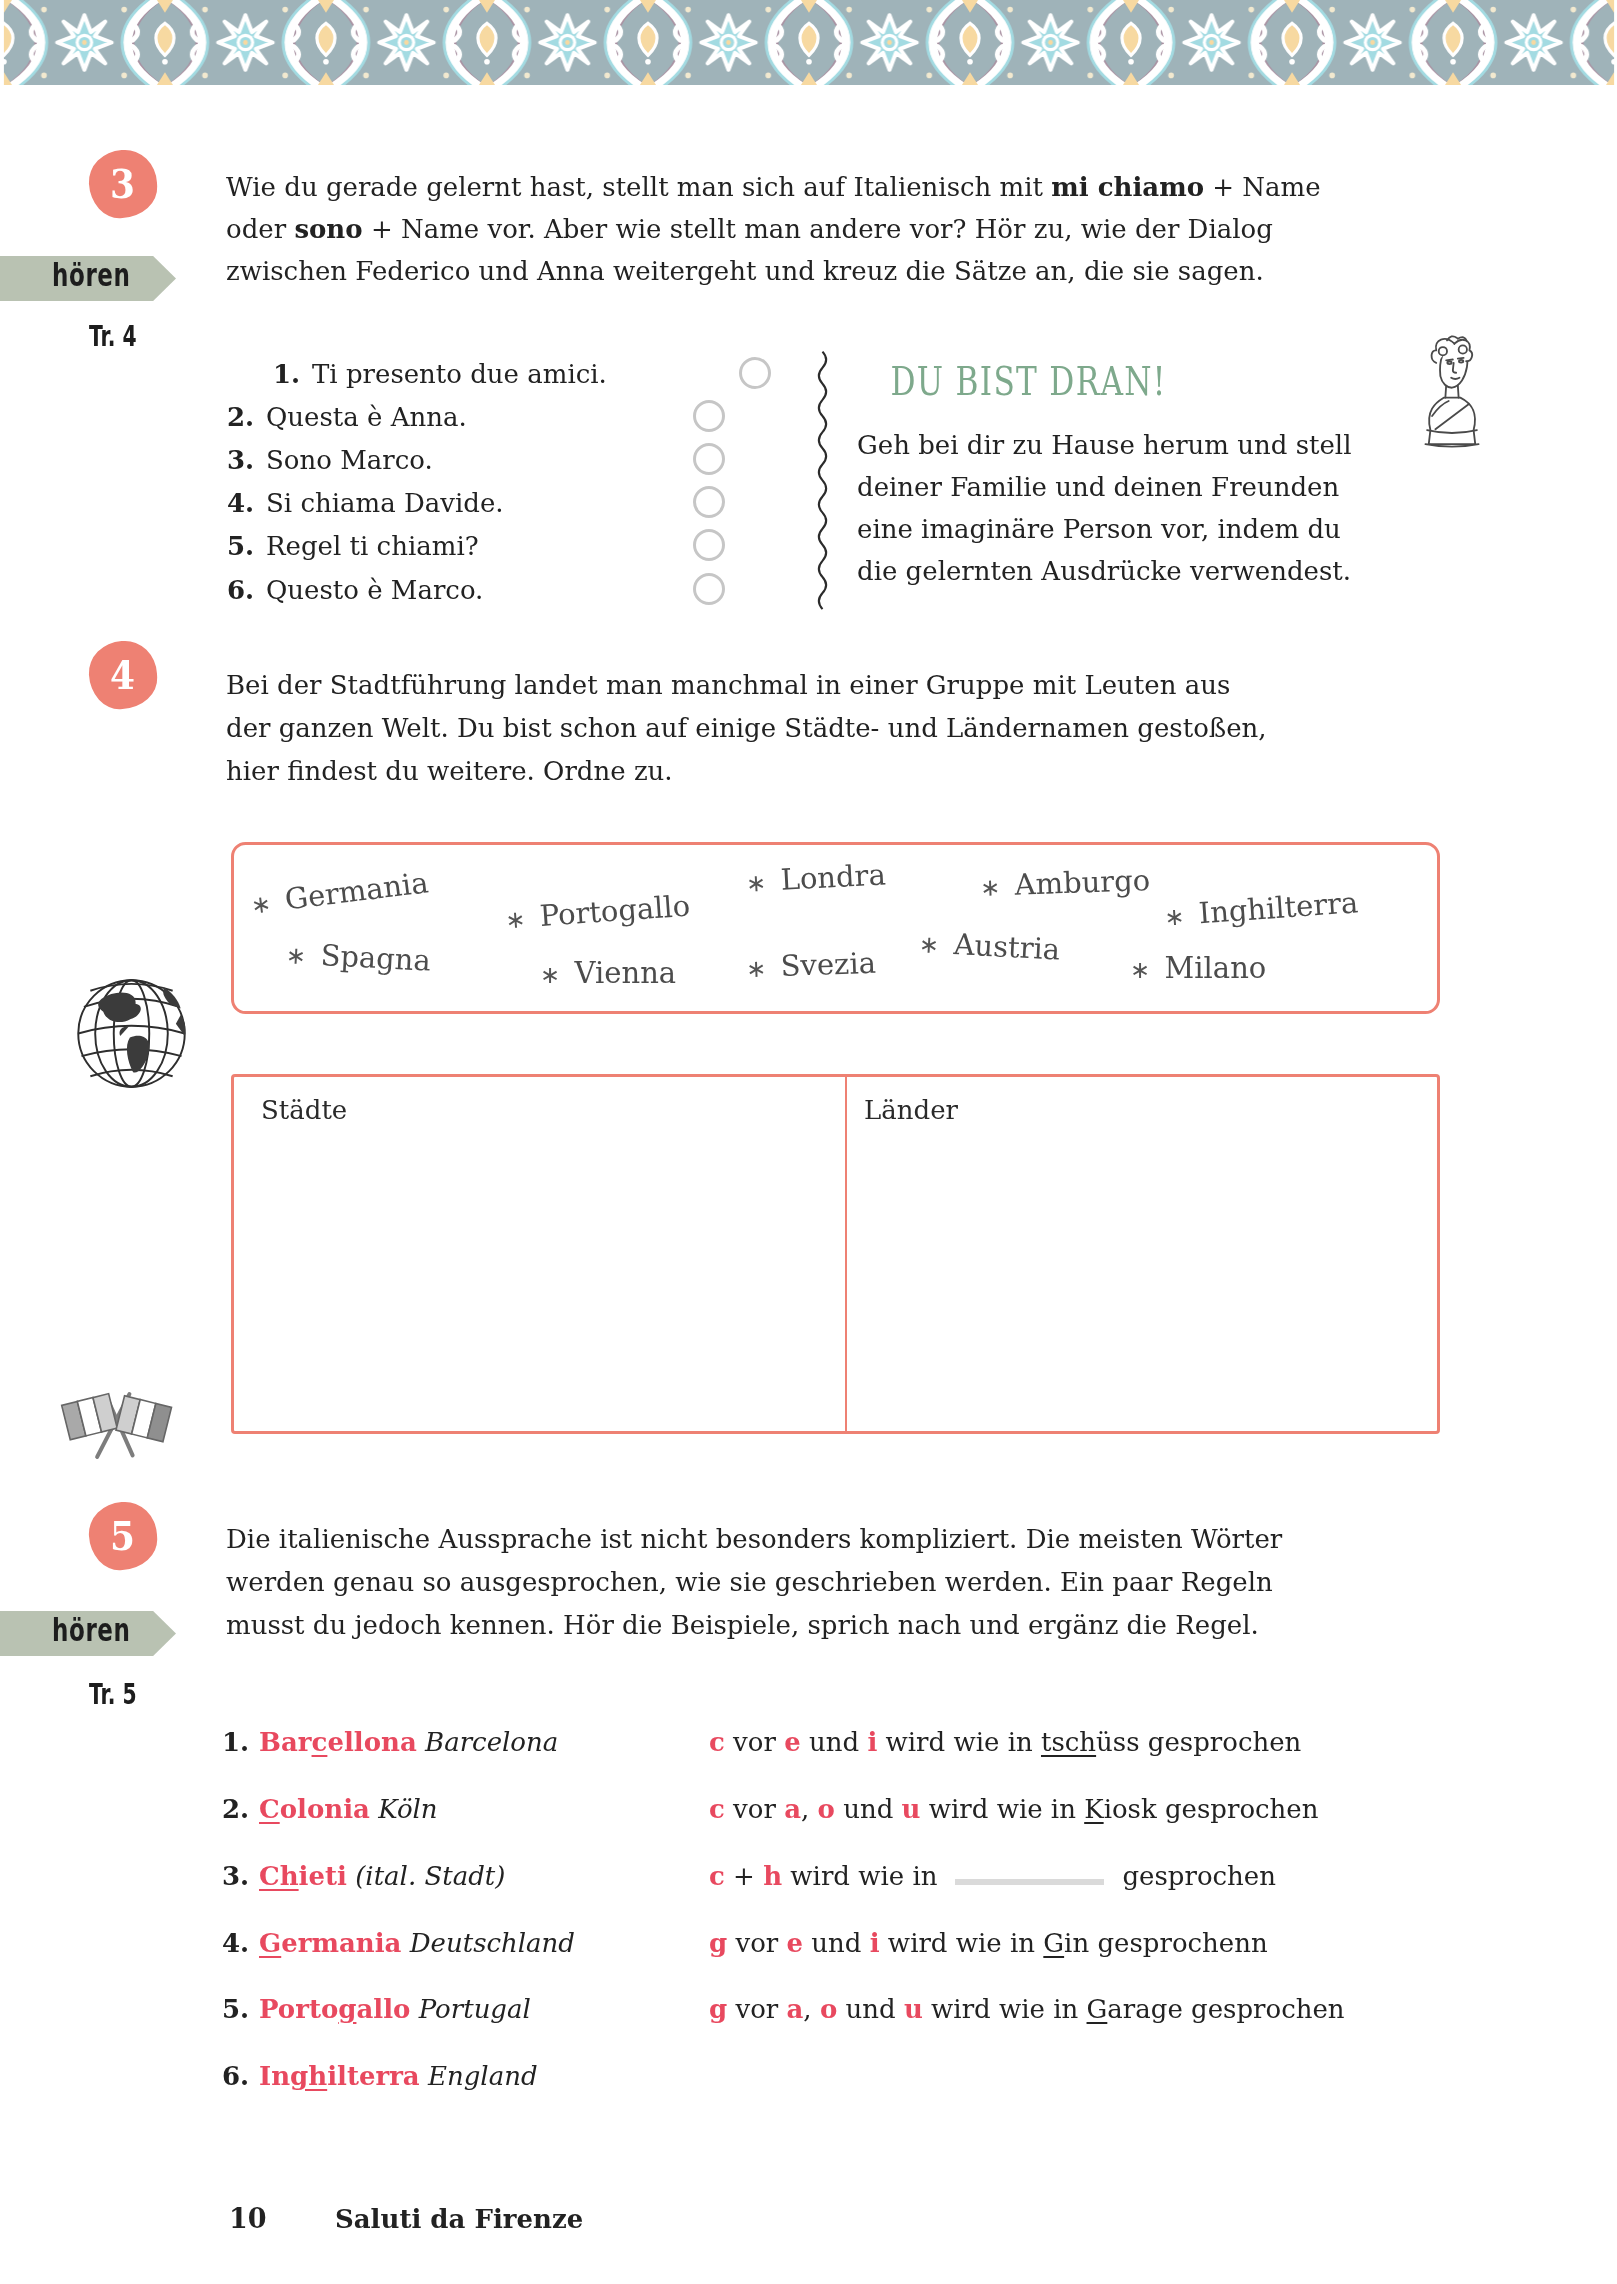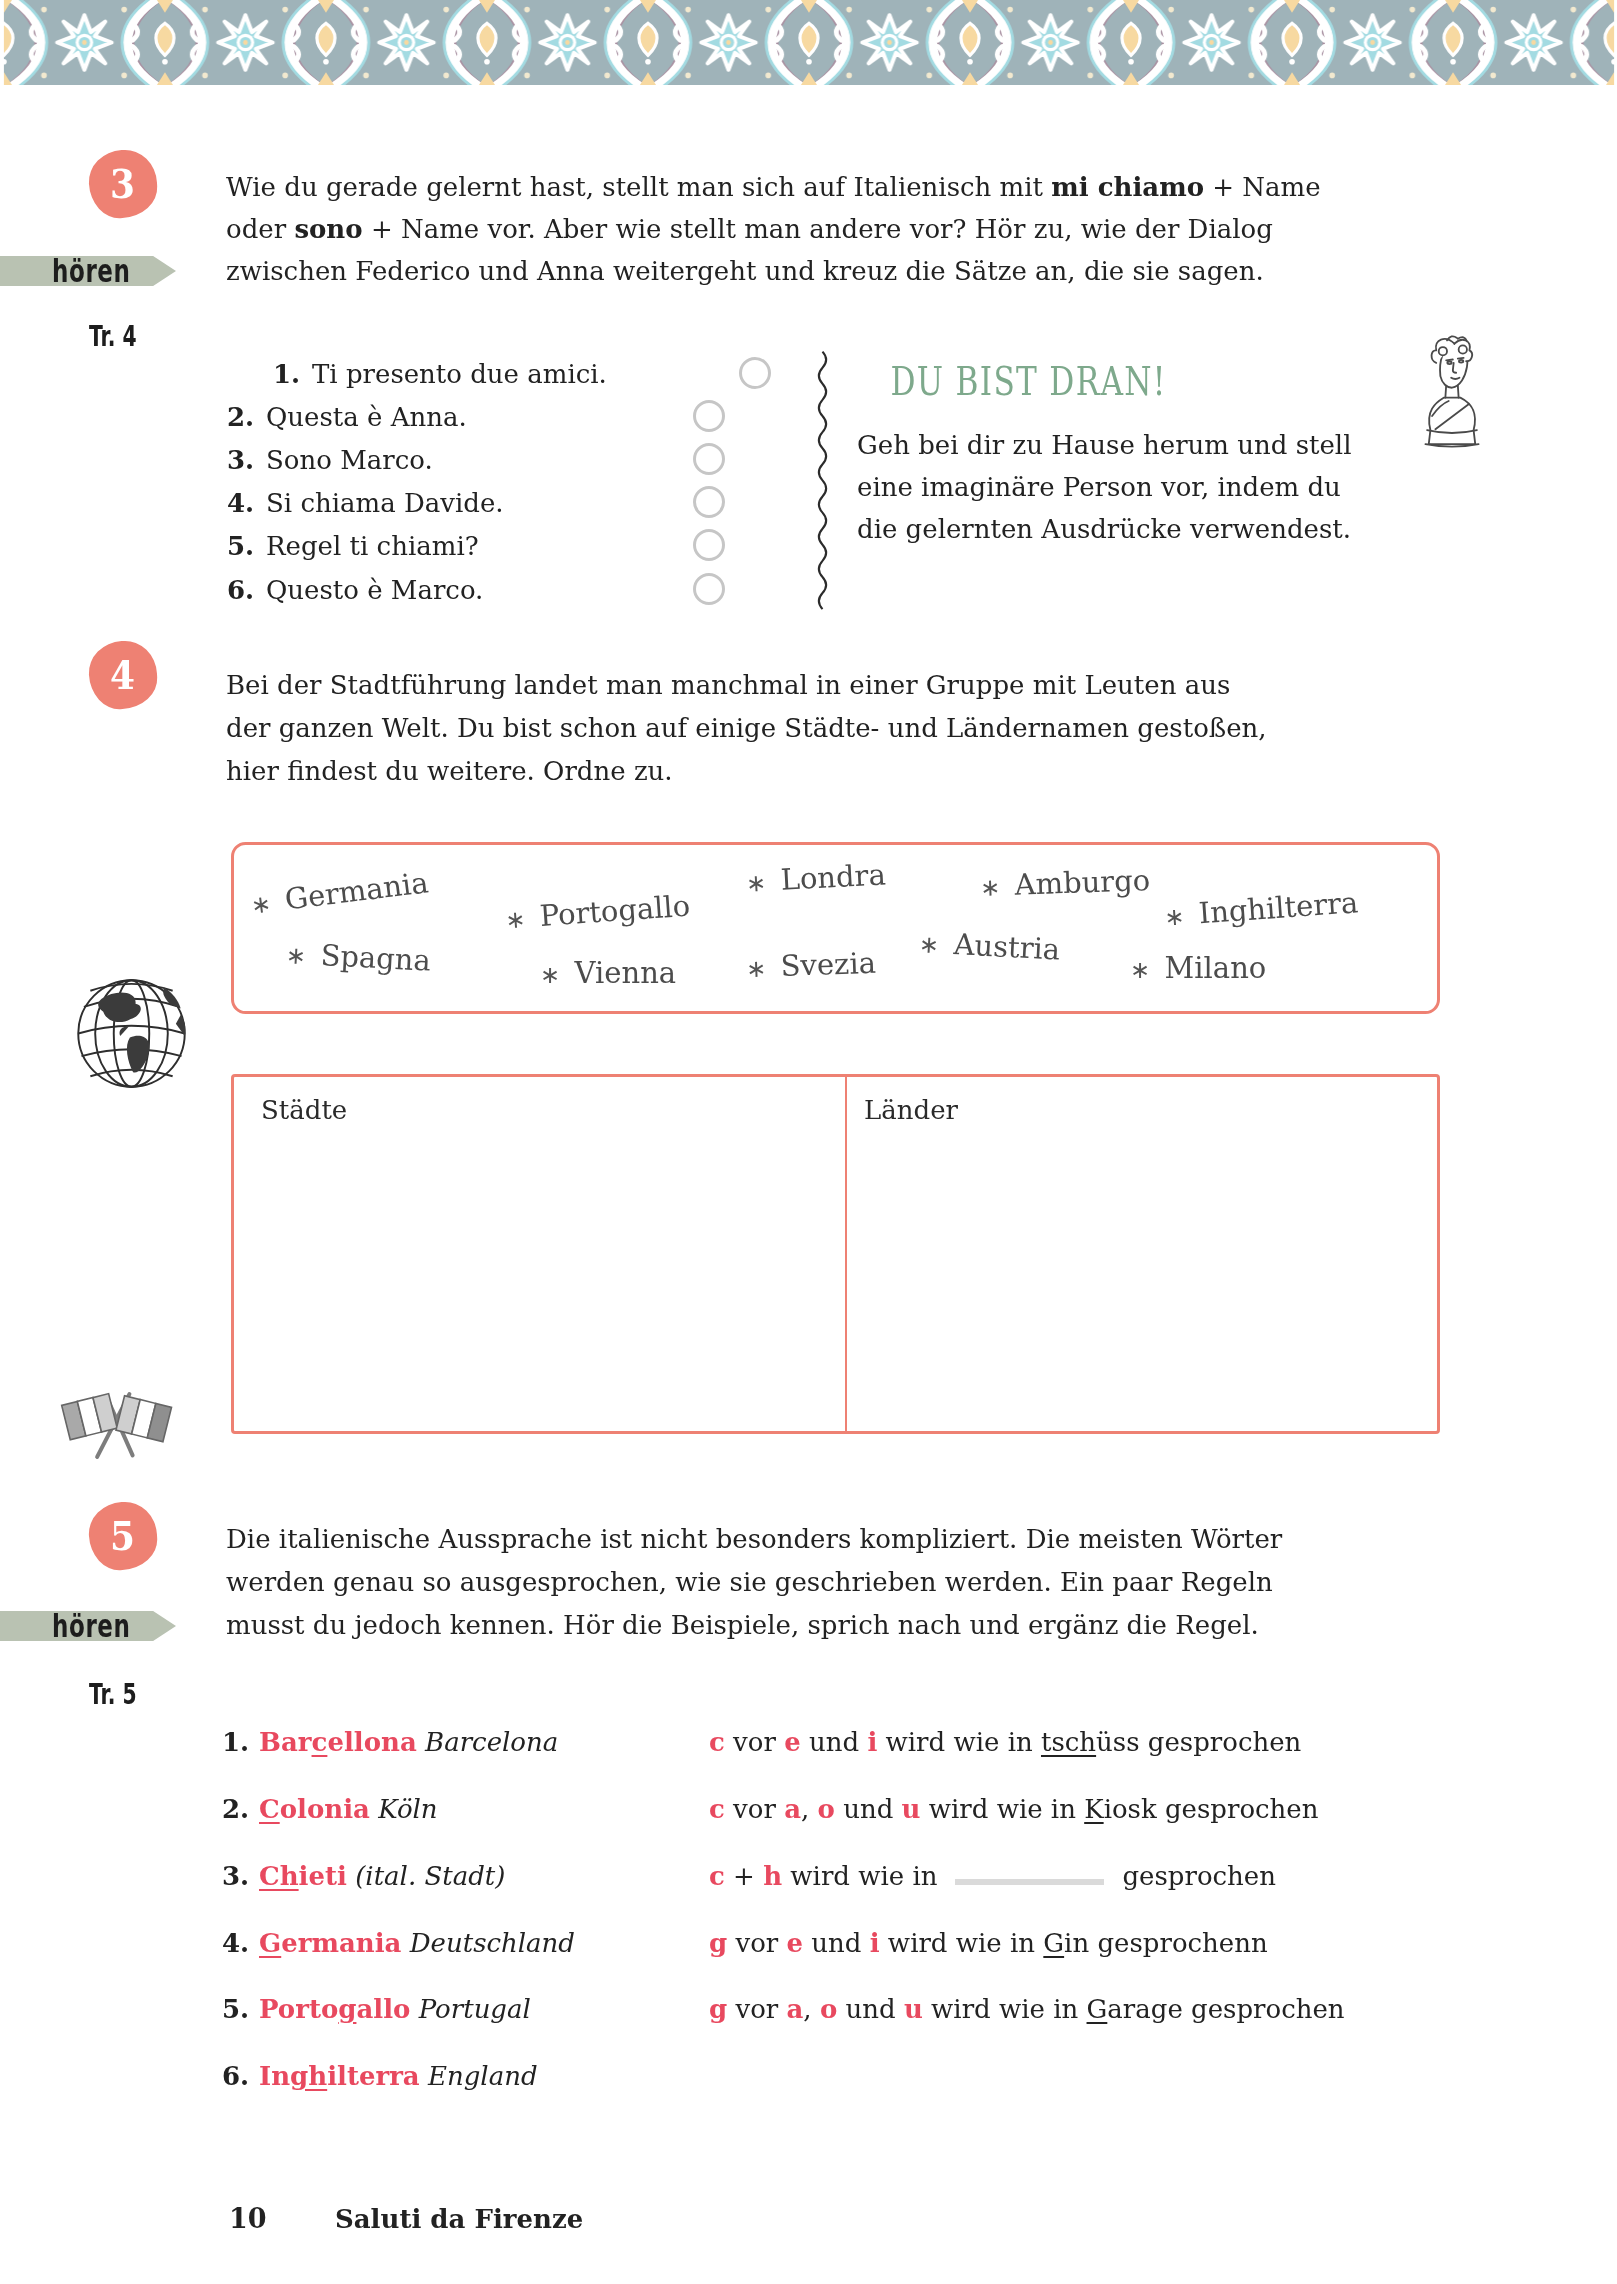--- a/index.html
+++ b/index.html
@@ -7,22 +7,22 @@
   #page{position:relative;width:1618px;height:2284px;background:#fff;margin:0 auto;
         font-family:"DejaVu Serif",serif;color:#222;overflow:hidden}
 
   
   .num-circle{position:absolute;width:68px;height:68px;background:#ee8173;
     border-radius:52% 48% 55% 45%/48% 52% 45% 55%;transform:rotate(-3deg);
     display:flex;align-items:center;justify-content:center}
   .num-circle span{color:#fff;font-weight:700;font-size:39px;transform:rotate(3deg) scaleX(.92)}
 
   
-  .banner{position:absolute;left:0;width:176px;height:30px;background:#b9c2b2;
-    clip-path:polygon(0 0,87% 0,100% 50%,87% 100%,0 100%);display:flex;align-items:center}
+  .banner{position:absolute;left:0;width:176px;height:45px;background:#b9c2b2;
+    clip-path:polygon(0 0,87% 0,100% 50%,87% 100%,0 100%);display:flex;align-items:flex-start}
   .cond{display:inline-block;transform:scaleX(.72);transform-origin:0 50%;
     font-family:"DejaVu Sans",sans-serif;font-weight:700;color:#1d1d1d}
   .banner .cond{font-size:32px;margin-left:52px;letter-spacing:0.8px}
   .tr-label{position:absolute;left:89px;font-size:29px}
   .tr-label .cond{transform:scaleX(.7)}
 
   
   .para{position:absolute;font-size:26px;color:#222}
   .lh52 .tline{line-height:42px;height:42px;white-space:nowrap}
   .lh53 .tline{line-height:43px;height:43px;white-space:nowrap}
@@ -134,20 +134,21 @@
         <div class="sitem" style="top: 216px;"><span class="inum">6.</span><span>Questo è Marco.</span><div class="ccircle"></div></div>
       </div>
 
     <svg class="deco" style="left:812px;top:350px" width="21" height="264" viewBox="0 0 26 328" xmlns="http://www.w3.org/2000/svg">
       <path d="M13 2 q9 10 0 20 t0 20 t0 20 t0 20 t0 20 t0 20 t0 20 t0 20 t0 20 t0 20 t0 20 t0 20 t0 20 t0 20 t0 20 t0 20" fill="none" stroke="#2b2b2b" stroke-width="2.6"></path>
     </svg>
 
     <div class="dbd-title" style="left:856px;top:359px">DU BIST DRAN!</div>
     <div class="para lh52" style="left:857px;top:424px;width:564px">
         <div class="tline"><span>Geh bei dir zu Hause herum und stell</span></div>
+        <div class="tline"><span>deiner Familie und deinen Freunden</span></div>
         <div class="tline"><span>eine imaginäre Person vor, indem du</span></div>
         <div class="tline"><span>die gelernten Ausdrücke verwendest.</span></div>
       </div>
 
     <svg class="deco" style="left:1410px;top:313px" width="84" height="137" viewBox="0 0 100 165" xmlns="http://www.w3.org/2000/svg">
       <g fill="none" stroke="#4a4a4a" stroke-width="2.2" stroke-linecap="round" stroke-linejoin="round">
         <path d="M22 158 L78 158 L76 141 L24 141 Z" fill="#fff"></path>
         <path d="M20 141 q30 7 60 0" fill="#fff"></path>
         <path d="M18 158 q32 6 64 0"></path>
         <path d="M24 141 C 18 118, 30 108, 40 102 L60 102 C 72 108, 82 118, 76 141" fill="#fff"></path>

